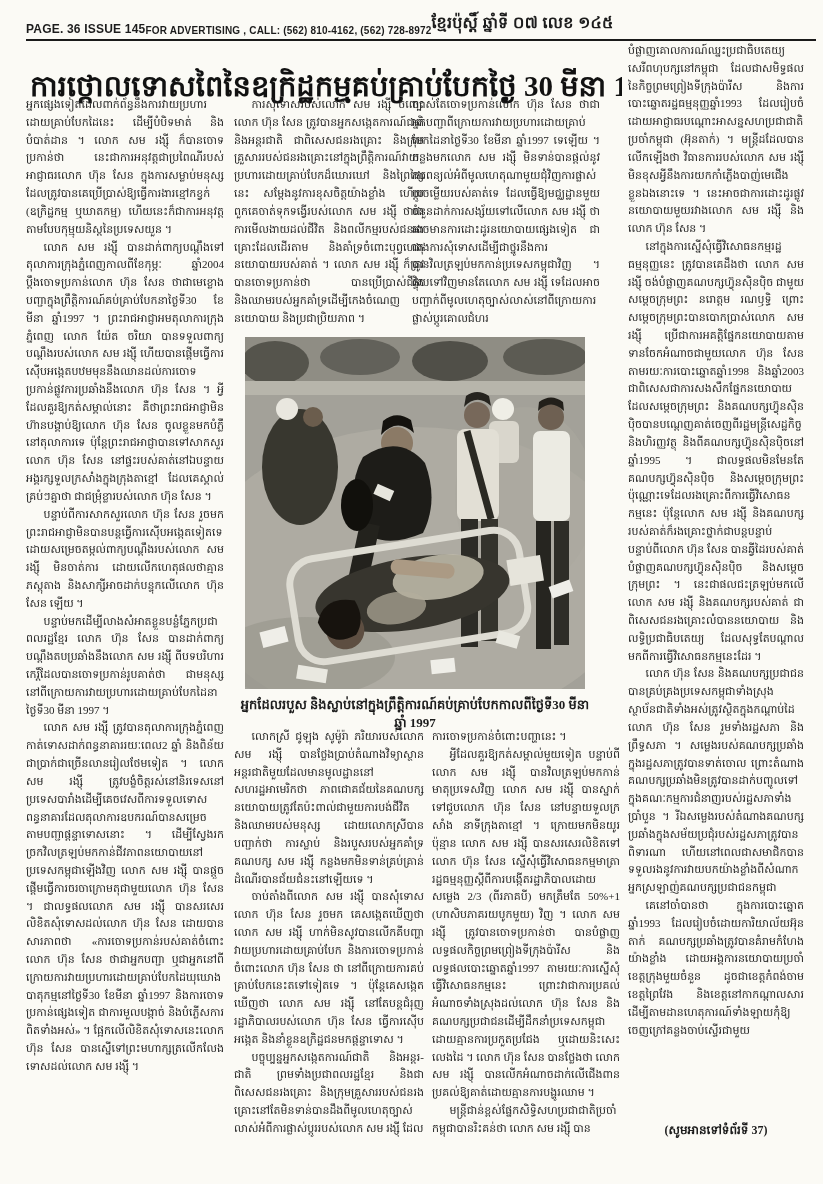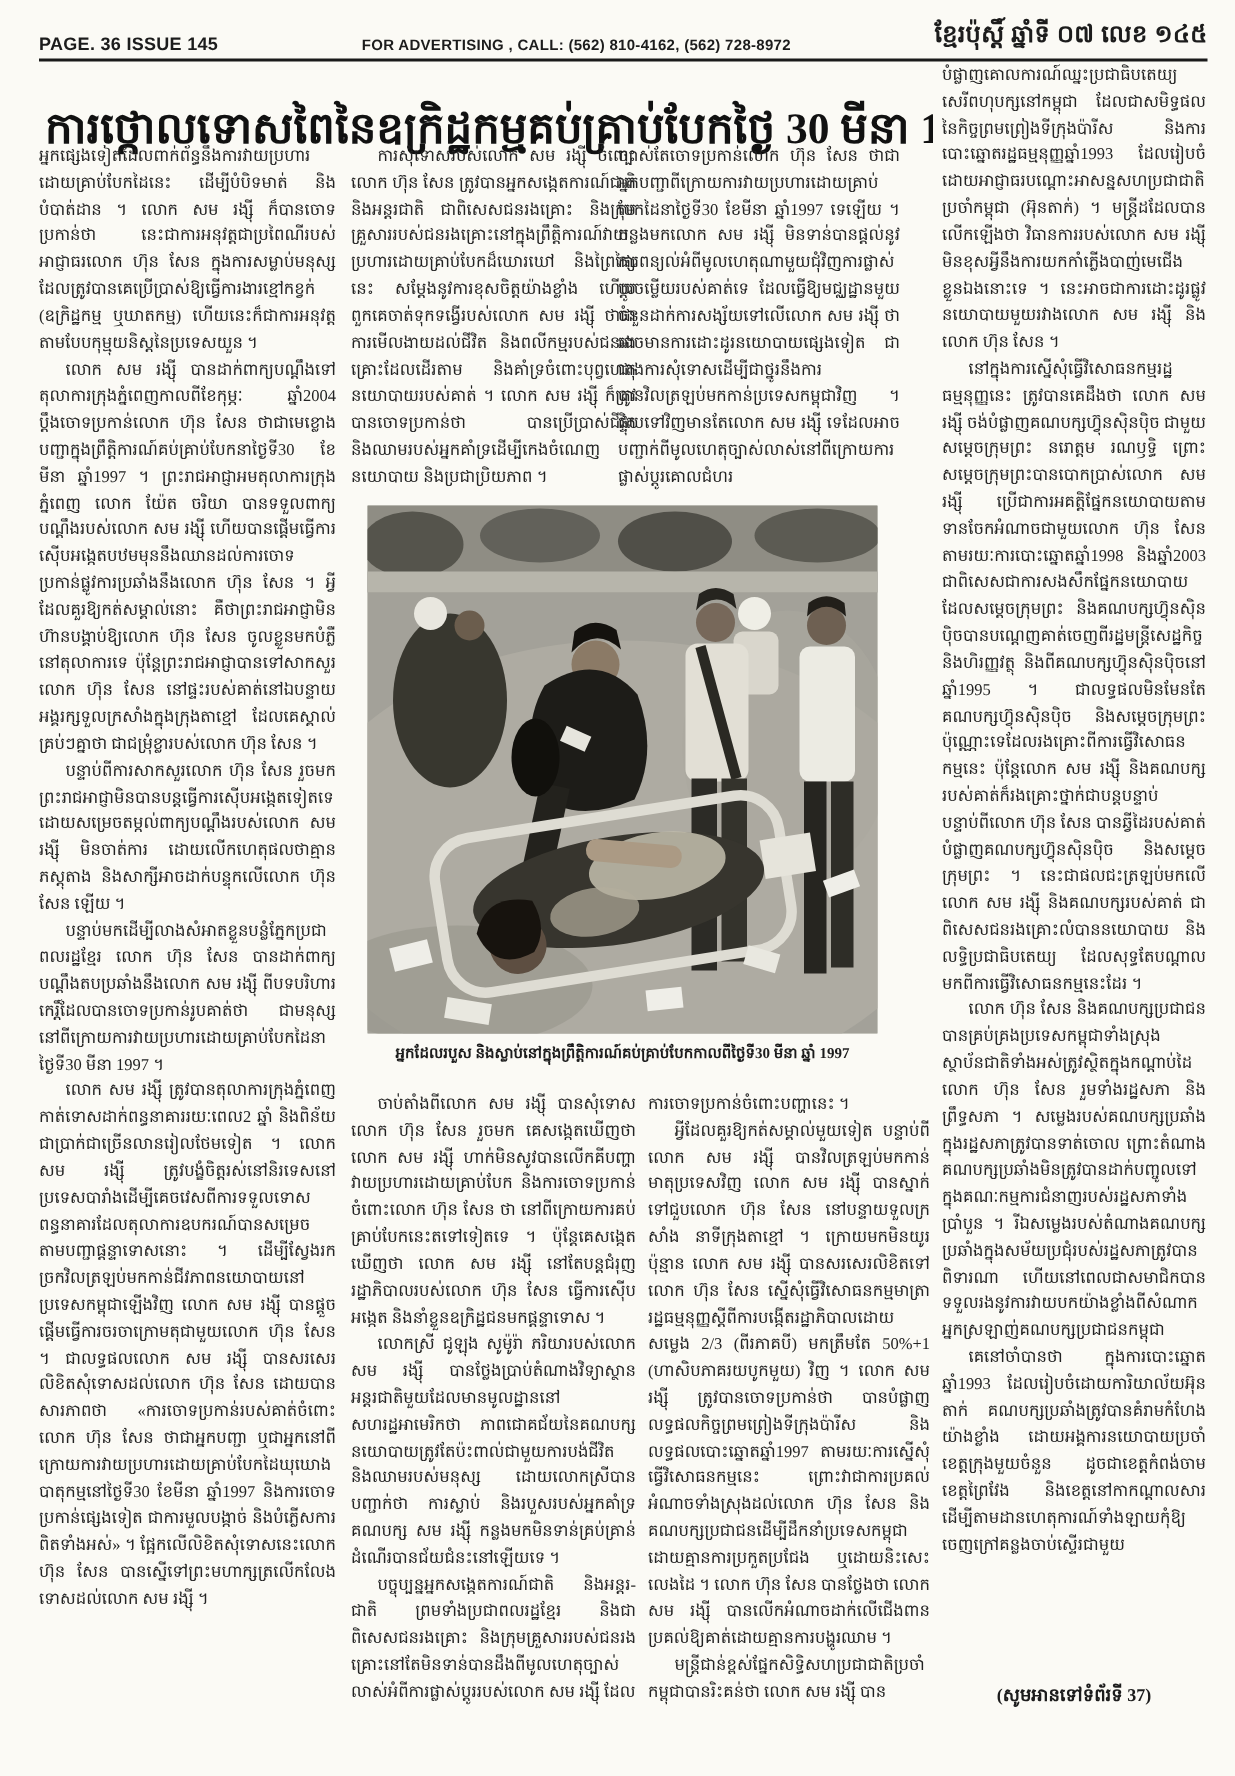--- a/index.html
+++ b/index.html
@@ -4,23 +4,23 @@
 <style>
   html,body{margin:0;padding:0;}
   body{
     width:823px;height:1184px;position:relative;
     background:#fbfaf5;color:#1c1c1c;
     font-family:"Liberation Serif", serif;
     overflow:hidden;
   }
   
   .masthead{
-    position:absolute;left:26px;right:18px;top:12px;height:24px;
+    position:absolute;left:26px;right:7px;top:12px;height:24px;
     border-bottom:2px solid #1a1a1a;
-    display:flex;align-items:flex-end;justify-content:space-between;
+    display:flex;align-items:flex-end;
     font-family:"Liberation Sans", sans-serif;
     font-weight:bold;font-size:12px;letter-spacing:.2px;
     padding-bottom:3px;
   }
   .masthead .mid{font-size:10px;}
   .masthead .right{font-size:16px;}
   
   .headline{
     position:absolute;left:30px;top:44px;width:592px;height:48px;
     text-align:center;font-weight:bold;font-size:29px;line-height:46px;
@@ -45,21 +45,21 @@
     text-align:center;font-weight:bold;font-size:12px;
   }
   
   .photo{
     position:absolute;left:245px;top:337px;width:340px;height:352px;margin:0;
     background:#a8a69e;
   }
   .photo svg{display:block;width:100%;height:100%;}
   .caption{
     position:absolute;left:238px;top:696px;width:354px;
-    text-align:center;font-weight:bold;font-size:10px;line-height:1.4;
+    text-align:center;font-weight:bold;font-size:13px;line-height:1.4;
   }
 </style>
 </head>
 <body>
 
 <header class="masthead">
   <span class="left">PAGE. 36  ISSUE 145</span>
   <span class="mid">FOR ADVERTISING ,  CALL: (562) 810-4162, (562) 728-8972</span>
   <span class="right">ខ្មែរប៉ុស្តិ៍ ឆ្នាំទី ០៧  លេខ ១៤៥</span>
 </header>
@@ -143,22 +143,22 @@
     <rect x="52" y="330" width="30" height="14" fill="#e9e8e0" transform="rotate(9 67 337)"></rect>
     <rect x="186" y="322" width="24" height="14" fill="#efeee8" transform="rotate(-6 198 329)"></rect>
     <rect x="252" y="296" width="22" height="13" fill="#e9e8e0" transform="rotate(16 263 302)"></rect>
     <rect x="305" y="246" width="22" height="12" fill="#efeee8" transform="rotate(-20 316 252)"></rect>
     <rect x="130" y="150" width="18" height="11" fill="#e6e5dd" transform="rotate(24 139 155)"></rect>
   </svg>
 </figure>
 <figcaption class="caption">អ្នកដែលរបួស និងស្លាប់នៅក្នុងព្រឹត្តិការណ៍គប់គ្រាប់បែកកាលពីថ្ងៃទី30 មីនា ឆ្នាំ 1997</figcaption>
 
 <section class="col" id="col2bot">
+  <p>លោកស្រី ជូឡុង សូម៉ូរ៉ា ភរិយារបស់លោក សម រង្ស៊ី បានថ្លែងប្រាប់តំណាងវិទ្យាស្ថានអន្តរជាតិមួយដែលមានមូលដ្ឋាននៅសហរដ្ឋអាមេរិកថា ភាពជោគជ័យនៃគណបក្សនយោបាយត្រូវតែប៉ះពាល់ជាមួយការបង់ជីវិត និងឈាមរបស់មនុស្ស ដោយលោកស្រីបានបញ្ជាក់ថា ការស្លាប់ និងរបួសរបស់អ្នកគាំទ្រគណបក្ស សម រង្ស៊ី កន្លងមកមិនទាន់គ្រប់គ្រាន់ដំណើរបានជ័យជំនះនៅឡើយទេ ។</p>
   <p>ចាប់តាំងពីលោក សម រង្ស៊ី បានសុំទោសលោក ហ៊ុន សែន រួចមក គេសង្កេតឃើញថា លោក សម រង្ស៊ី ហាក់មិនសូវបានលើកគីបញ្ហាវាយប្រហារដោយគ្រាប់បែក និងការចោទប្រកាន់ចំពោះលោក ហ៊ុន សែន ថា នៅពីក្រោយការគប់គ្រាប់បែកនេះតទៅទៀតទេ ។ ប៉ុន្ដែគេសង្កេតឃើញថា លោក សម រង្ស៊ី នៅតែបន្តជំរុញរដ្ឋាភិបាលរបស់លោក ហ៊ុន សែន ធ្វើការស៊ើបអង្កេត និងនាំខ្លួនឧក្រិដ្ឋជនមកផ្តន្ទាទោស ។</p>
-  <p>លោកស្រី ជូឡុង សូម៉ូរ៉ា ភរិយារបស់លោក សម រង្ស៊ី បានថ្លែងប្រាប់តំណាងវិទ្យាស្ថានអន្តរជាតិមួយដែលមានមូលដ្ឋាននៅសហរដ្ឋអាមេរិកថា ភាពជោគជ័យនៃគណបក្សនយោបាយត្រូវតែប៉ះពាល់ជាមួយការបង់ជីវិត និងឈាមរបស់មនុស្ស ដោយលោកស្រីបានបញ្ជាក់ថា ការស្លាប់ និងរបួសរបស់អ្នកគាំទ្រគណបក្ស សម រង្ស៊ី កន្លងមកមិនទាន់គ្រប់គ្រាន់ដំណើរបានជ័យជំនះនៅឡើយទេ ។</p>
   <p>បច្ចុប្បន្នអ្នកសង្កេតការណ៍ជាតិ និងអន្តរ-ជាតិ ព្រមទាំងប្រជាពលរដ្ឋខ្មែរ និងជាពិសេសជនរងគ្រោះ និងក្រុមគ្រួសាររបស់ជនរងគ្រោះនៅតែមិនទាន់បានដឹងពីមូលហេតុច្បាស់លាស់អំពីការផ្លាស់ប្ដូររបស់លោក សម រង្ស៊ី ដែល</p>
 </section>
 
 <section class="col" id="col3bot">
   <p class="cont">ការចោទប្រកាន់ចំពោះបញ្ហានេះ ។</p>
   <p>អ្វីដែលគួរឱ្យកត់សម្គាល់មួយទៀត បន្ទាប់ពីលោក សម រង្ស៊ី បានវិលត្រឡប់មកកាន់មាតុប្រទេសវិញ លោក សម រង្ស៊ី បានស្នាក់ទៅជួបលោក ហ៊ុន សែន នៅបន្ទាយទួលក្រសាំង នាទីក្រុងតាខ្មៅ ។ ក្រោយមកមិនយូរប៉ុន្មាន លោក សម រង្ស៊ី បានសរសេរលិខិតទៅលោក ហ៊ុន សែន ស្នើសុំធ្វើវិសោធនកម្មមាត្រារដ្ឋធម្មនុញ្ញស្ដីពីការបង្កើតរដ្ឋាភិបាលដោយសម្លេង 2/3 (ពីរភាគបី) មកត្រឹមតែ 50%+1 (ហាសិបភាគរយបូកមួយ) វិញ ។ លោក សម រង្ស៊ី ត្រូវបានចោទប្រកាន់ថា បានបំផ្លាញលទ្ធផលកិច្ចព្រមព្រៀងទីក្រុងប៉ារីស និងលទ្ធផលបោះឆ្នោតឆ្នាំ1997 តាមរយៈការស្នើសុំធ្វើវិសោធនកម្មនេះ ព្រោះវាជាការប្រគល់អំណាចទាំងស្រុងដល់លោក ហ៊ុន សែន និងគណបក្សប្រជាជនដើម្បីដឹកនាំប្រទេសកម្ពុជា ដោយគ្មានការប្រកួតប្រជែង ឬដោយនិះសេះលេងដៃ ។ លោក ហ៊ុន សែន បានថ្លែងថា លោក សម រង្ស៊ី បានលើកអំណាចដាក់លើជើងពានប្រគល់ឱ្យគាត់ដោយគ្មានការបង្ហូរឈាម ។</p>
   <p>មន្ត្រីជាន់ខ្ពស់ផ្នែកសិទ្ធិសហប្រជាជាតិប្រចាំកម្ពុជាបានរិះគន់ថា លោក សម រង្ស៊ី បាន</p>
 </section>
 
 <section class="col" id="col4">

